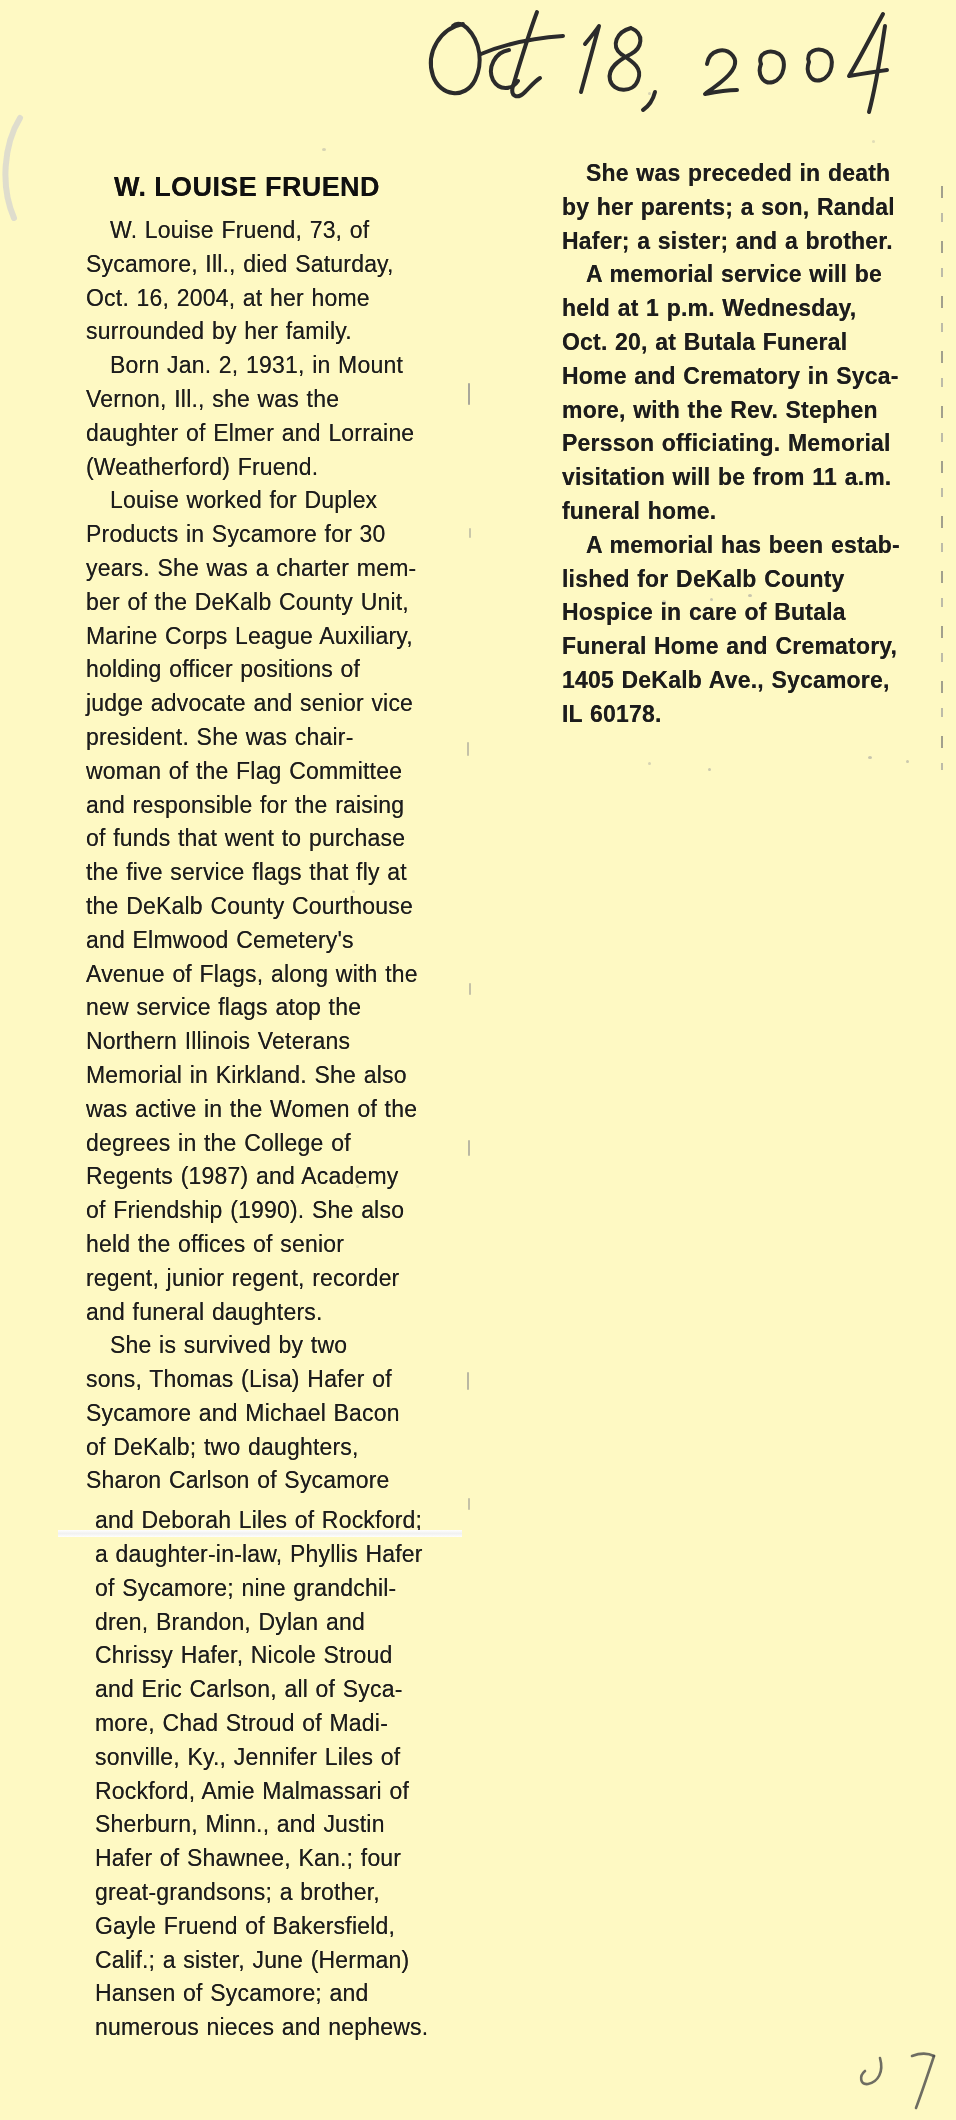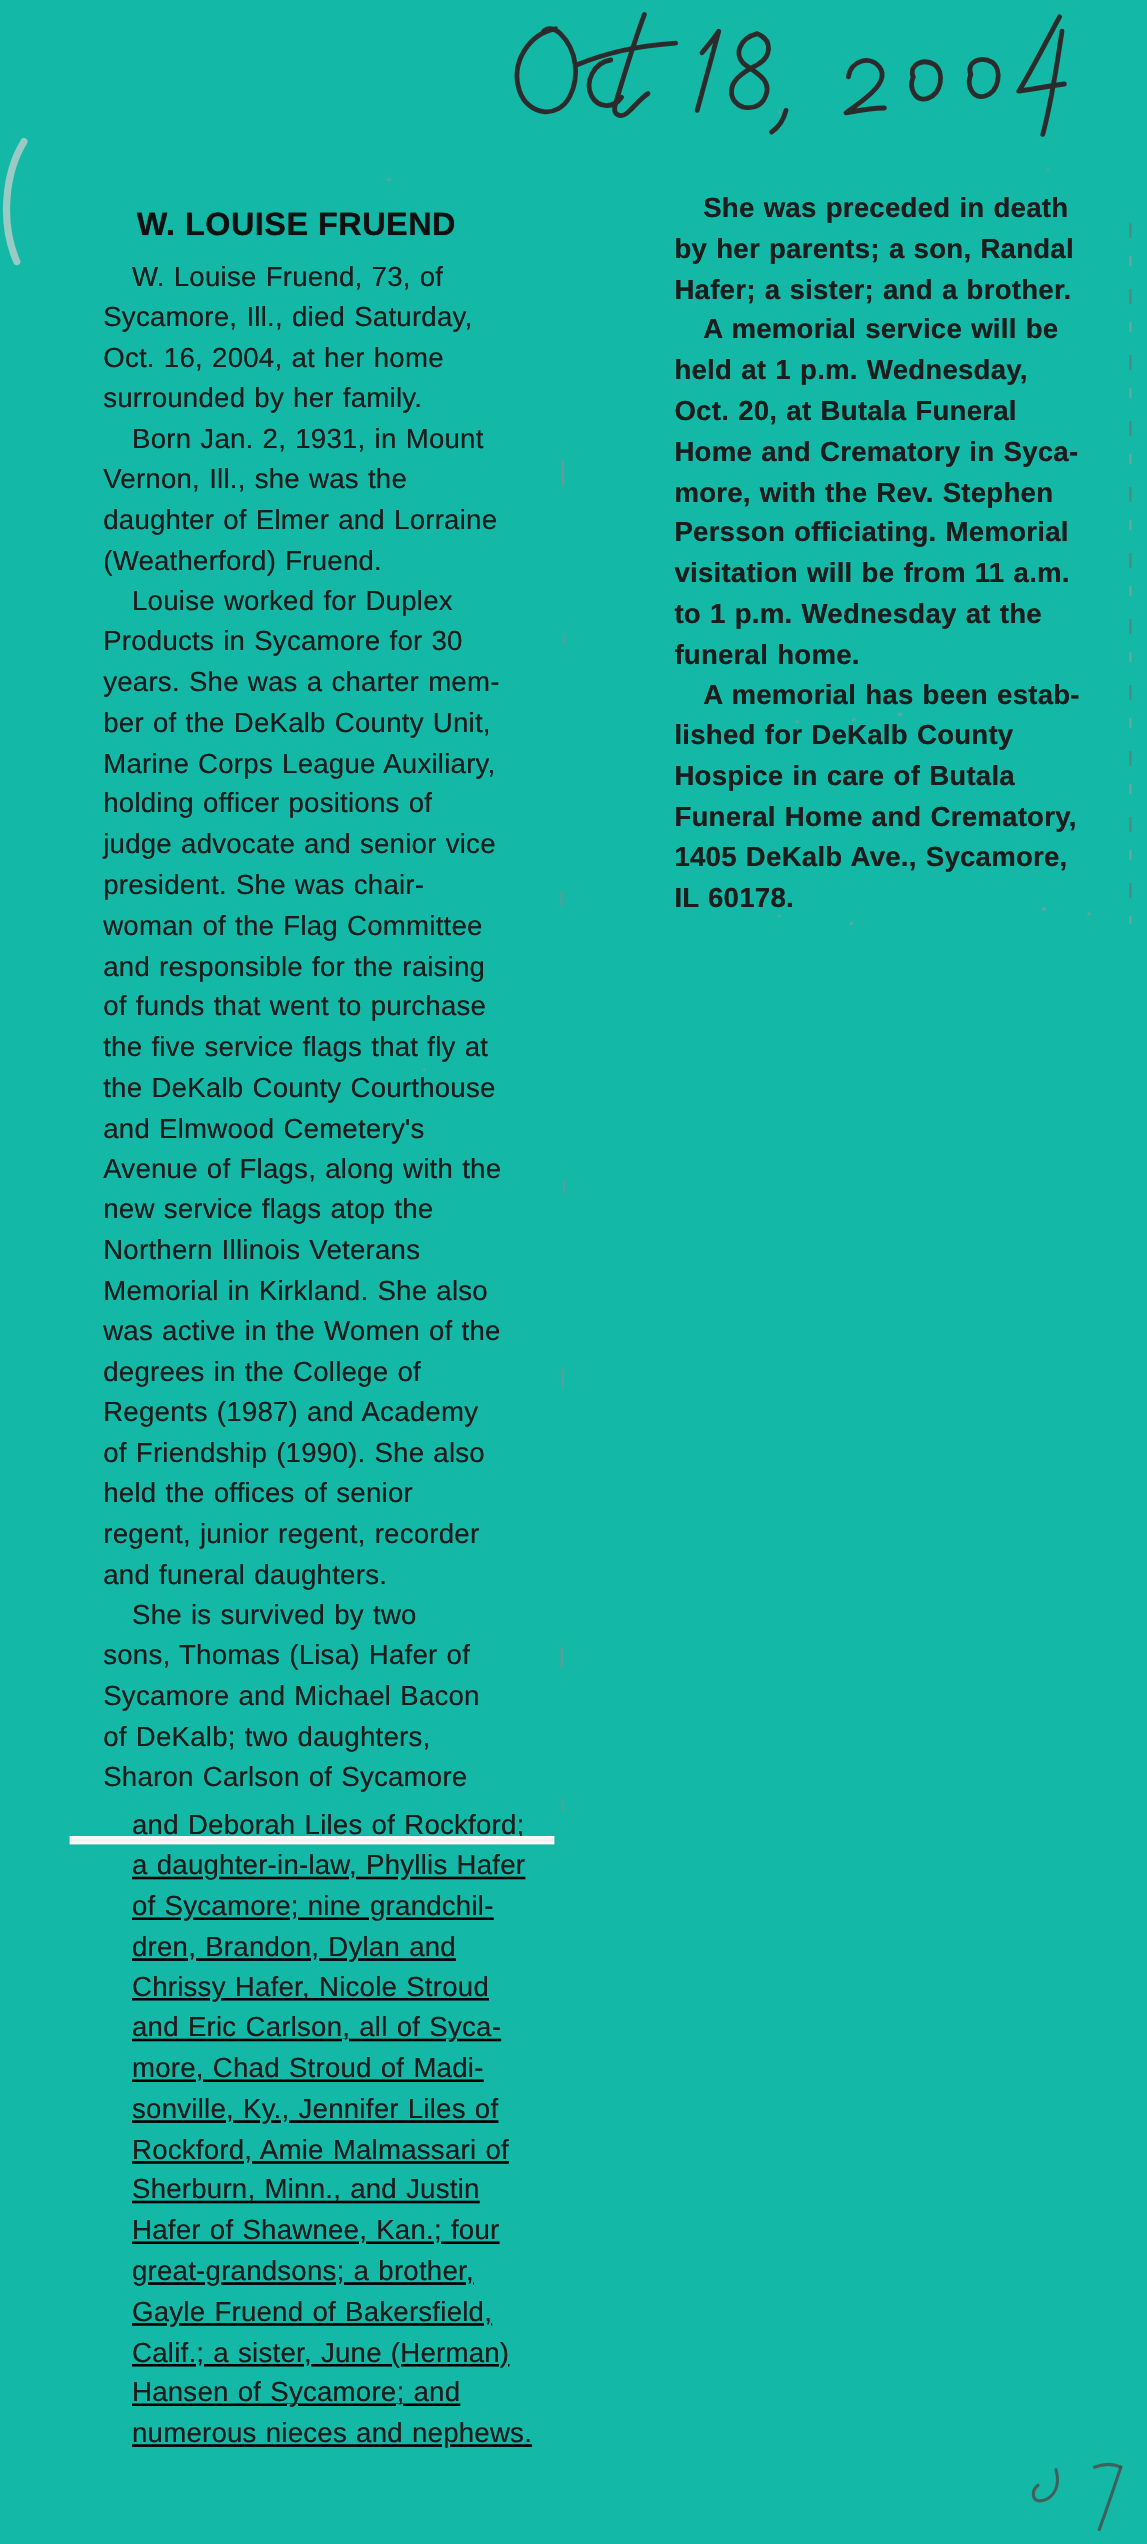--- a/index.html
+++ b/index.html
@@ -1,36 +1,36 @@
 <!DOCTYPE html>
 <html><head>
 <meta charset="utf-8">
 <style>
   html,body{margin:0;padding:0;}
   body{
     width:956px;height:2120px;position:relative;overflow:hidden;
     background:#fefefe;
     font-family:"Liberation Sans","DejaVu Sans",sans-serif;
   }
-  .page{position:absolute;inset:0;background:#14b8a6;}
+  .page{position:absolute;inset:0;background:#fef9c3;}
   
   .col{position:absolute;}
   .line{
     white-space:nowrap;height:33.8px;font-size:23px;color:#1c1c1c;
     letter-spacing:0.2px;word-spacing:1px;
     text-shadow:0 0 0.5px rgba(25,25,25,0.75);
   }
   .line.indent{padding-left:24px;}
   .headline{
     font-size:27px;font-weight:bold;color:#101010;letter-spacing:0.4px;
     margin:0 0 14px 28px;white-space:nowrap;
     text-shadow:0 0 0.6px rgba(10,10,10,0.8);
   }
   #left-col{left:86px;top:172px;width:384px;}
-  #left-col-part-b{margin-left:24px;margin-top:6px;text-decoration:underline;}
+  #left-col-part-b{margin-left:9px;margin-top:6px;}
   #right-col{left:562px;top:160px;width:384px;font-weight:bold;}
   
   .handwriting{position:absolute;left:405px;top:4px;width:510px;height:112px;}
   .handwriting path{fill:none;stroke:#2b2b2b;stroke-width:4;stroke-linecap:round;stroke-linejoin:round;}
   .pen-mark{position:absolute;left:858px;top:2042px;width:96px;height:72px;}
   .pen-mark path{fill:none;stroke:#4a4a4a;stroke-width:2.6;stroke-linecap:round;opacity:.8;}
   .edge-arc{position:absolute;left:-4px;top:112px;width:28px;height:112px;}
   .edge-arc path{fill:none;stroke:#d2d2d2;stroke-width:6;stroke-linecap:round;opacity:.7;}
   
   .rule-frag{position:absolute;width:2px;background:#8c8c8c;border-radius:1px;}
@@ -133,21 +133,20 @@
       <div class="line indent">She was preceded in death</div>
       <div class="line">by her parents; a son, Randal</div>
       <div class="line">Hafer; a sister; and a brother.</div>
       <div class="line indent">A memorial service will be</div>
       <div class="line">held at 1 p.m. Wednesday,</div>
       <div class="line">Oct. 20, at Butala Funeral</div>
       <div class="line">Home and Crematory in Syca-</div>
       <div class="line">more, with the Rev. Stephen</div>
       <div class="line">Persson officiating. Memorial</div>
       <div class="line">visitation will be from 11 a.m.</div>
-      <div class="line">to 1 p.m. Wednesday at the</div>
       <div class="line">funeral home.</div>
       <div class="line indent">A memorial has been estab-</div>
       <div class="line">lished for DeKalb County</div>
       <div class="line">Hospice in care of Butala</div>
       <div class="line">Funeral Home and Crematory,</div>
       <div class="line">1405 DeKalb Ave., Sycamore,</div>
       <div class="line">IL 60178.</div>
     </div>
 
   <div class="seam"></div>

